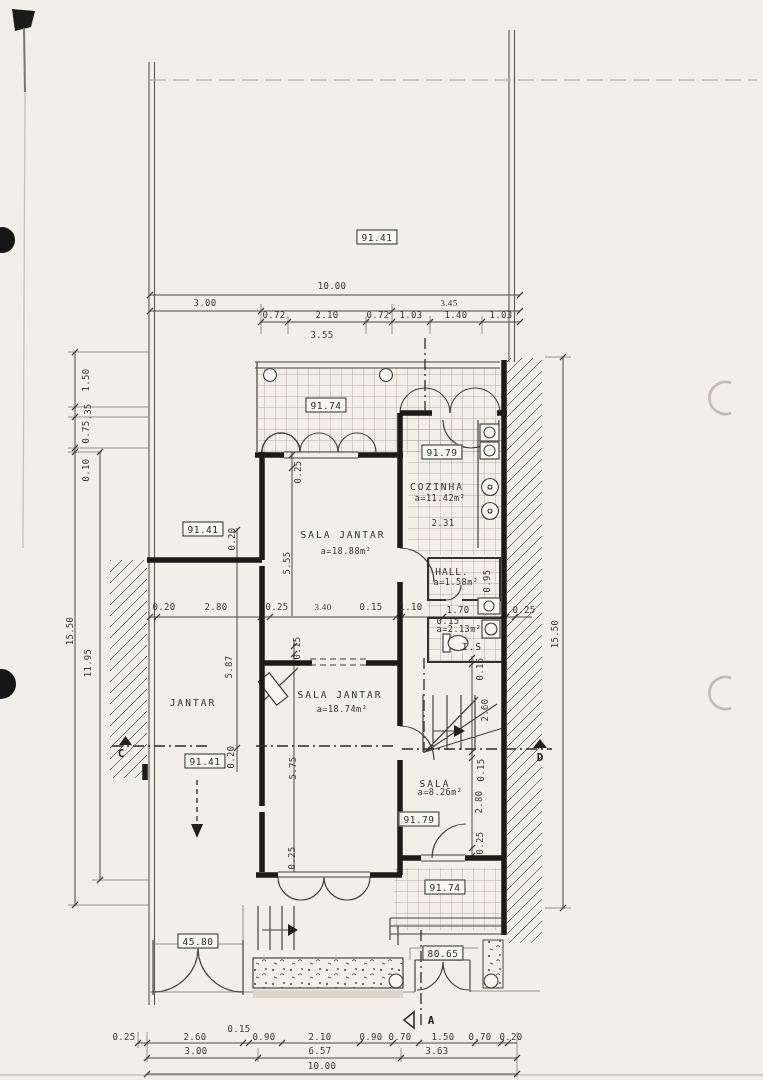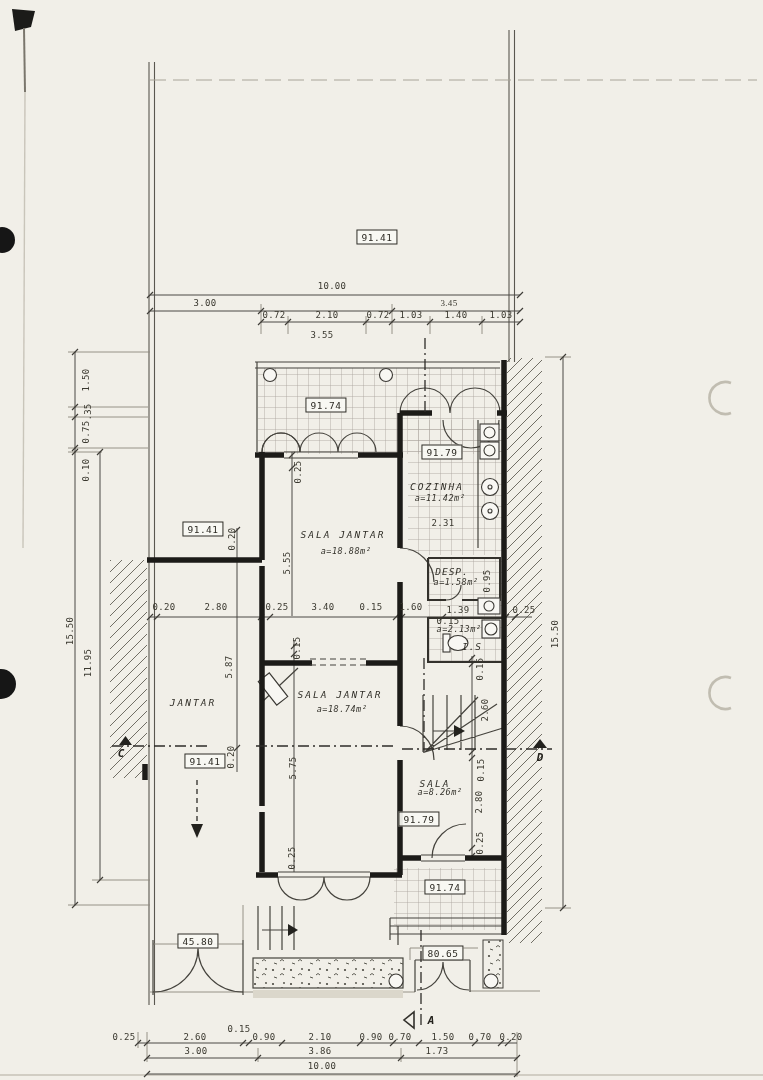--- a/index.html
+++ b/index.html
@@ -1,18 +1,18 @@
 <!DOCTYPE html>
 <html><head>
 <meta charset="utf-8">
 <style>
   html,body{margin:0;padding:0;background:#d8d5cc;}
   .page{position:relative;width:763px;height:1080px;background:#f1efe8;overflow:hidden;
         font-family:"DejaVu Sans Mono",monospace;}
-  .lbl{position:absolute;transform:translate(-50%,-50%);white-space:nowrap;color:#35332c;font-style:italic;}
+  .lbl{position:absolute;transform:translate(-50%,-50%);white-space:nowrap;color:#35332c;}
   .dim{position:absolute;transform:translate(-50%,-50%);font-size:9px;letter-spacing:.3px;
        color:#3a382f;white-space:nowrap;}
   .dim.v{transform:translate(-50%,-50%) rotate(-90deg);}
   .elev{position:absolute;transform:translate(-50%,-50%);font-size:9.5px;letter-spacing:.5px;
         color:#2d2b24;border:1.4px solid #2d2b24;background:rgba(249,248,243,.92);
         padding:1px 4px;line-height:11px;}
   .room{font-size:9.5px;letter-spacing:2px;color:#2f2d26;}
   .area{font-size:8.5px;letter-spacing:.5px;}
   .sec{font-size:11px;font-weight:bold;letter-spacing:0;color:#24221d;}
   svg{position:absolute;left:0;top:0;}
@@ -191,21 +191,21 @@
 
 <div class="lbl room" style="left:437px;top:486px">COZINHA</div>
 <div class="lbl area" style="left:440px;top:498px">a=11.42m²</div>
 <div class="lbl room" style="left:343px;top:534px">SALA JANTAR</div>
 <div class="lbl area" style="left:346px;top:551px">a=18.88m²</div>
 <div class="lbl room" style="left:340px;top:694px">SALA JANTAR</div>
 <div class="lbl area" style="left:342px;top:709px">a=18.74m²</div>
 <div class="lbl room" style="left:193px;top:702px">JANTAR</div>
 <div class="lbl room" style="left:435px;top:783px">SALA</div>
 <div class="lbl area" style="left:440px;top:792px">a=8.26m²</div>
-<div class="lbl room" style="left:452px;top:571px;letter-spacing:1px">DESP.</div>
+<div class="lbl room" style="left:452px;top:571px;letter-spacing:1px">HALL.</div>
 <div class="lbl area" style="left:456px;top:582px">a=1.58m²</div>
 <div class="lbl area" style="left:459px;top:629px">a=2.13m²</div>
 <div class="lbl room" style="left:472px;top:646px;letter-spacing:1px">I.S</div>
 
 <div class="lbl sec" style="left:121px;top:753px">C</div>
 <div class="lbl sec" style="left:540px;top:757px">D</div>
 <div class="lbl sec" style="left:431px;top:1020px">A</div>
 
 <div id="dims">
       <span class="dim" style="left: 332px; top: 286px;">10.00</span>
@@ -221,24 +221,24 @@
       <span class="dim v" style="left: 86px; top: 380px;">1.50</span>
       <span class="dim v" style="left: 88px; top: 412px;">.35</span>
       <span class="dim v" style="left: 86px; top: 432px;">0.75</span>
       <span class="dim v" style="left: 86px; top: 470px;">0.10</span>
       <span class="dim v" style="left: 70px; top: 631px;">15.50</span>
       <span class="dim v" style="left: 88px; top: 663px;">11.95</span>
       <span class="dim v" style="left: 555px; top: 634px;">15.50</span>
       <span class="dim" style="left: 164px; top: 607px;">0.20</span>
       <span class="dim" style="left: 216px; top: 607px;">2.80</span>
       <span class="dim" style="left: 277px; top: 607px;">0.25</span>
-      <span class="dim" style="left: 323px; top: 607px;">3.40</span>
+      <span class="dim" style="left: 323px; top: 607px; font-family: Liberation Serif, serif;">3.40</span>
       <span class="dim" style="left: 371px; top: 607px;">0.15</span>
-      <span class="dim" style="left: 411px; top: 607px;">1.60</span>
-      <span class="dim" style="left: 458px; top: 610px;">1.39</span>
+      <span class="dim" style="left: 411px; top: 607px;">1.10</span>
+      <span class="dim" style="left: 458px; top: 610px;">1.70</span>
       <span class="dim" style="left: 524px; top: 610px;">0.25</span>
       <span class="dim v" style="left: 298px; top: 472px;">0.25</span>
       <span class="dim v" style="left: 287px; top: 563px;">5.55</span>
       <span class="dim v" style="left: 232px; top: 539px;">0.20</span>
       <span class="dim v" style="left: 229px; top: 667px;">5.87</span>
       <span class="dim v" style="left: 231px; top: 757px;">0.20</span>
       <span class="dim v" style="left: 297px; top: 648px;">0.15</span>
       <span class="dim v" style="left: 293px; top: 768px;">5.75</span>
       <span class="dim v" style="left: 292px; top: 858px;">0.25</span>
       <span class="dim" style="left: 443px; top: 523px;">2.31</span>
@@ -253,18 +253,18 @@
       <span class="dim" style="left: 195px; top: 1037px;">2.60</span>
       <span class="dim" style="left: 239px; top: 1029px;">0.15</span>
       <span class="dim" style="left: 264px; top: 1037px;">0.90</span>
       <span class="dim" style="left: 320px; top: 1037px;">2.10</span>
       <span class="dim" style="left: 371px; top: 1037px;">0.90</span>
       <span class="dim" style="left: 400px; top: 1037px;">0.70</span>
       <span class="dim" style="left: 443px; top: 1037px;">1.50</span>
       <span class="dim" style="left: 480px; top: 1037px;">0.70</span>
       <span class="dim" style="left: 511px; top: 1037px;">0.20</span>
       <span class="dim" style="left: 196px; top: 1051px;">3.00</span>
-      <span class="dim" style="left: 320px; top: 1051px;">3.86</span>
-      <span class="dim" style="left: 437px; top: 1051px;">1.73</span>
+      <span class="dim" style="left: 320px; top: 1051px;">6.57</span>
+      <span class="dim" style="left: 437px; top: 1051px;">3.63</span>
       <span class="dim" style="left: 322px; top: 1066px;">10.00</span>
     </div>
 
 </div>
 
 </body></html>

